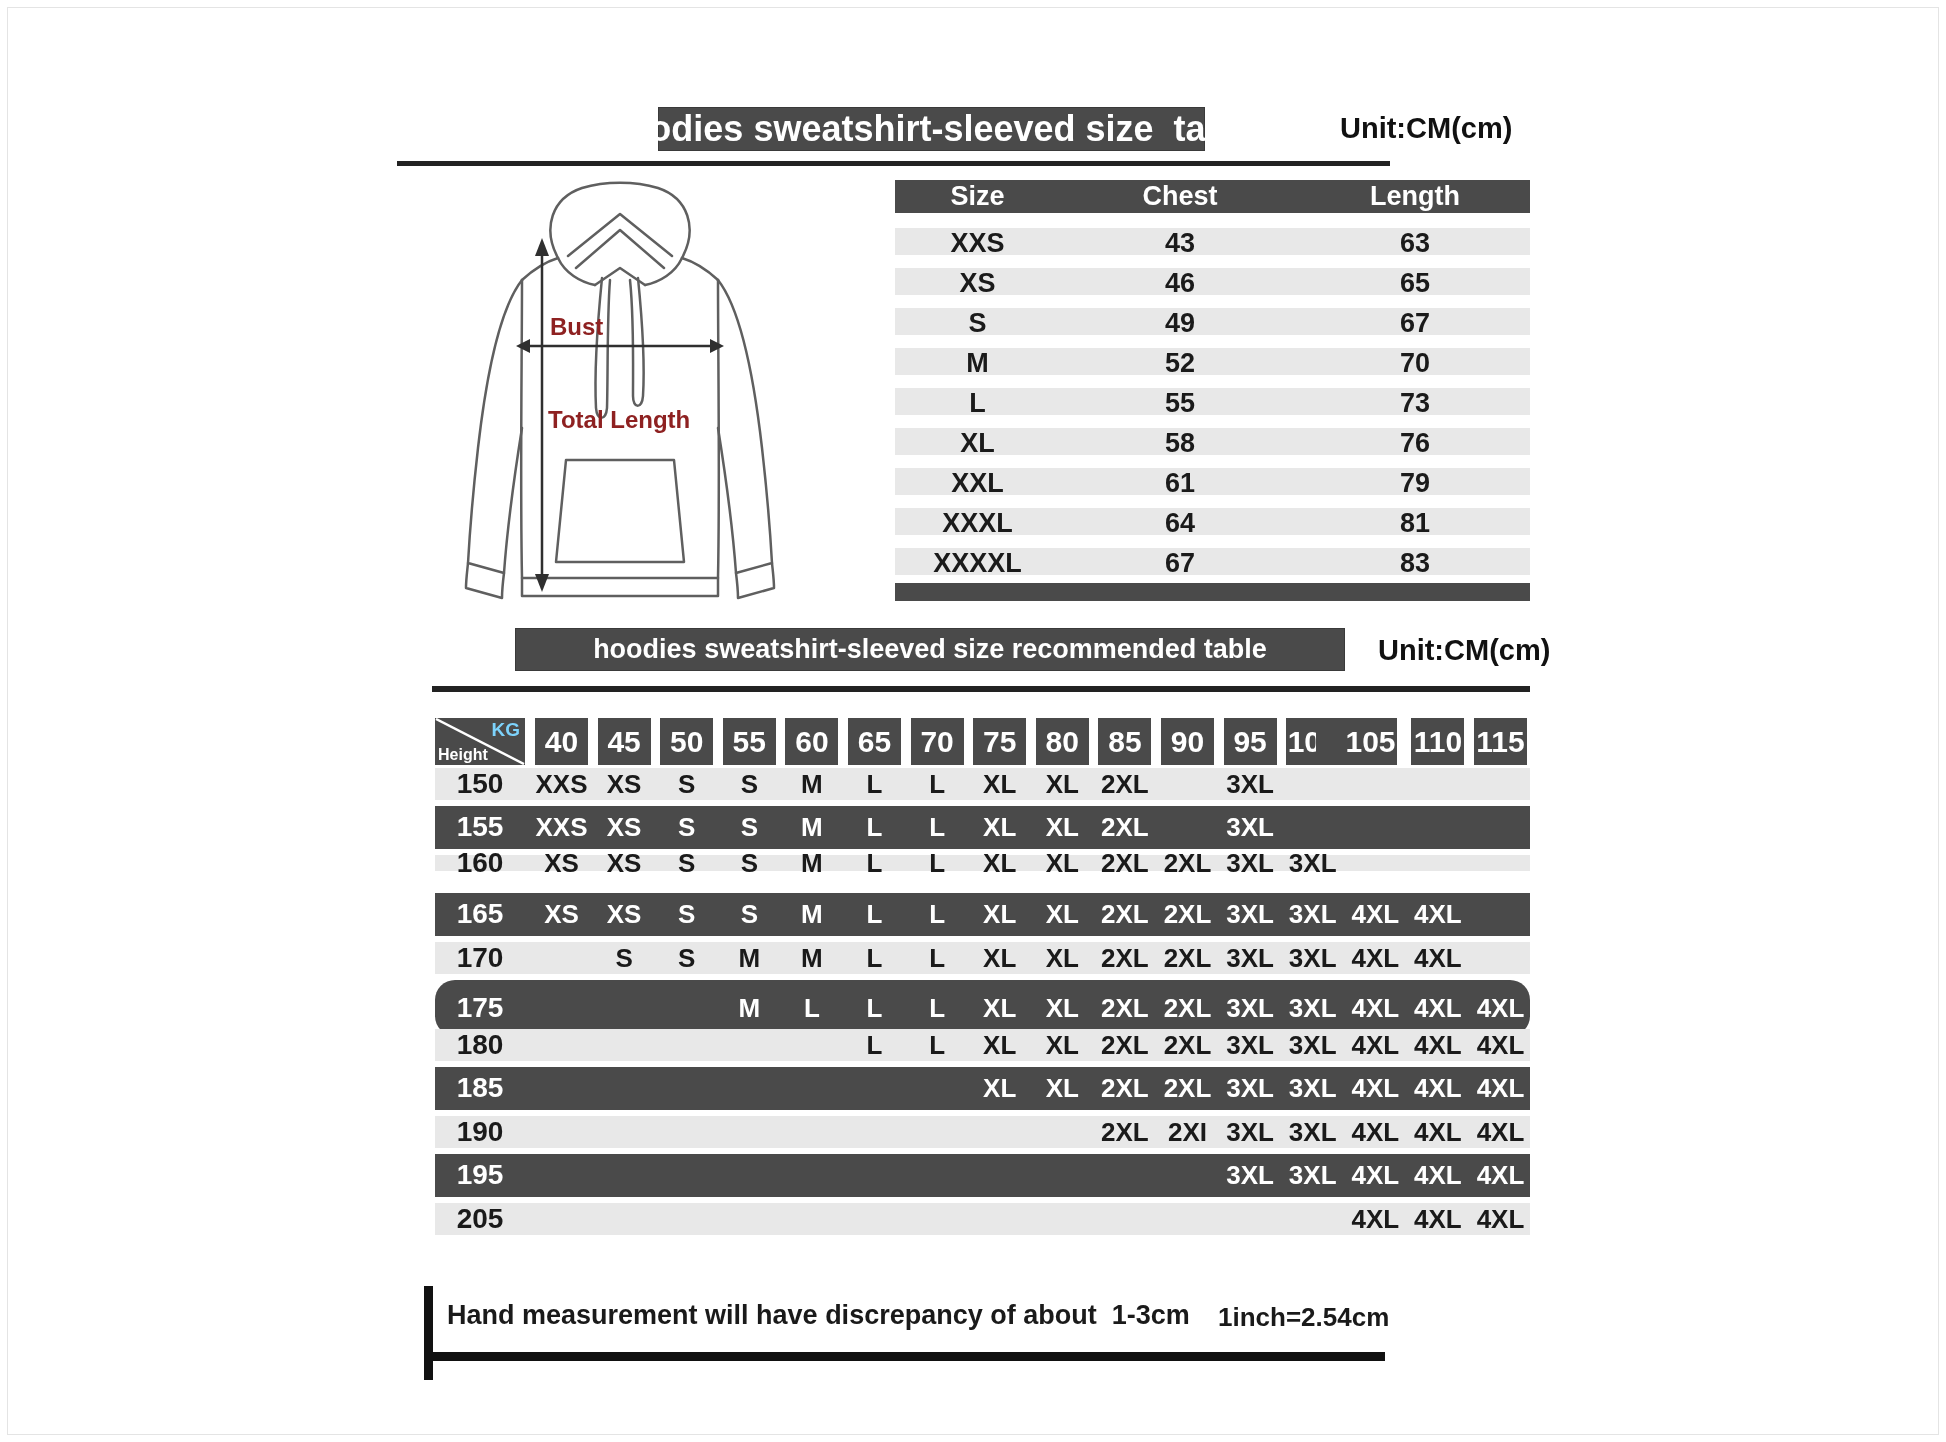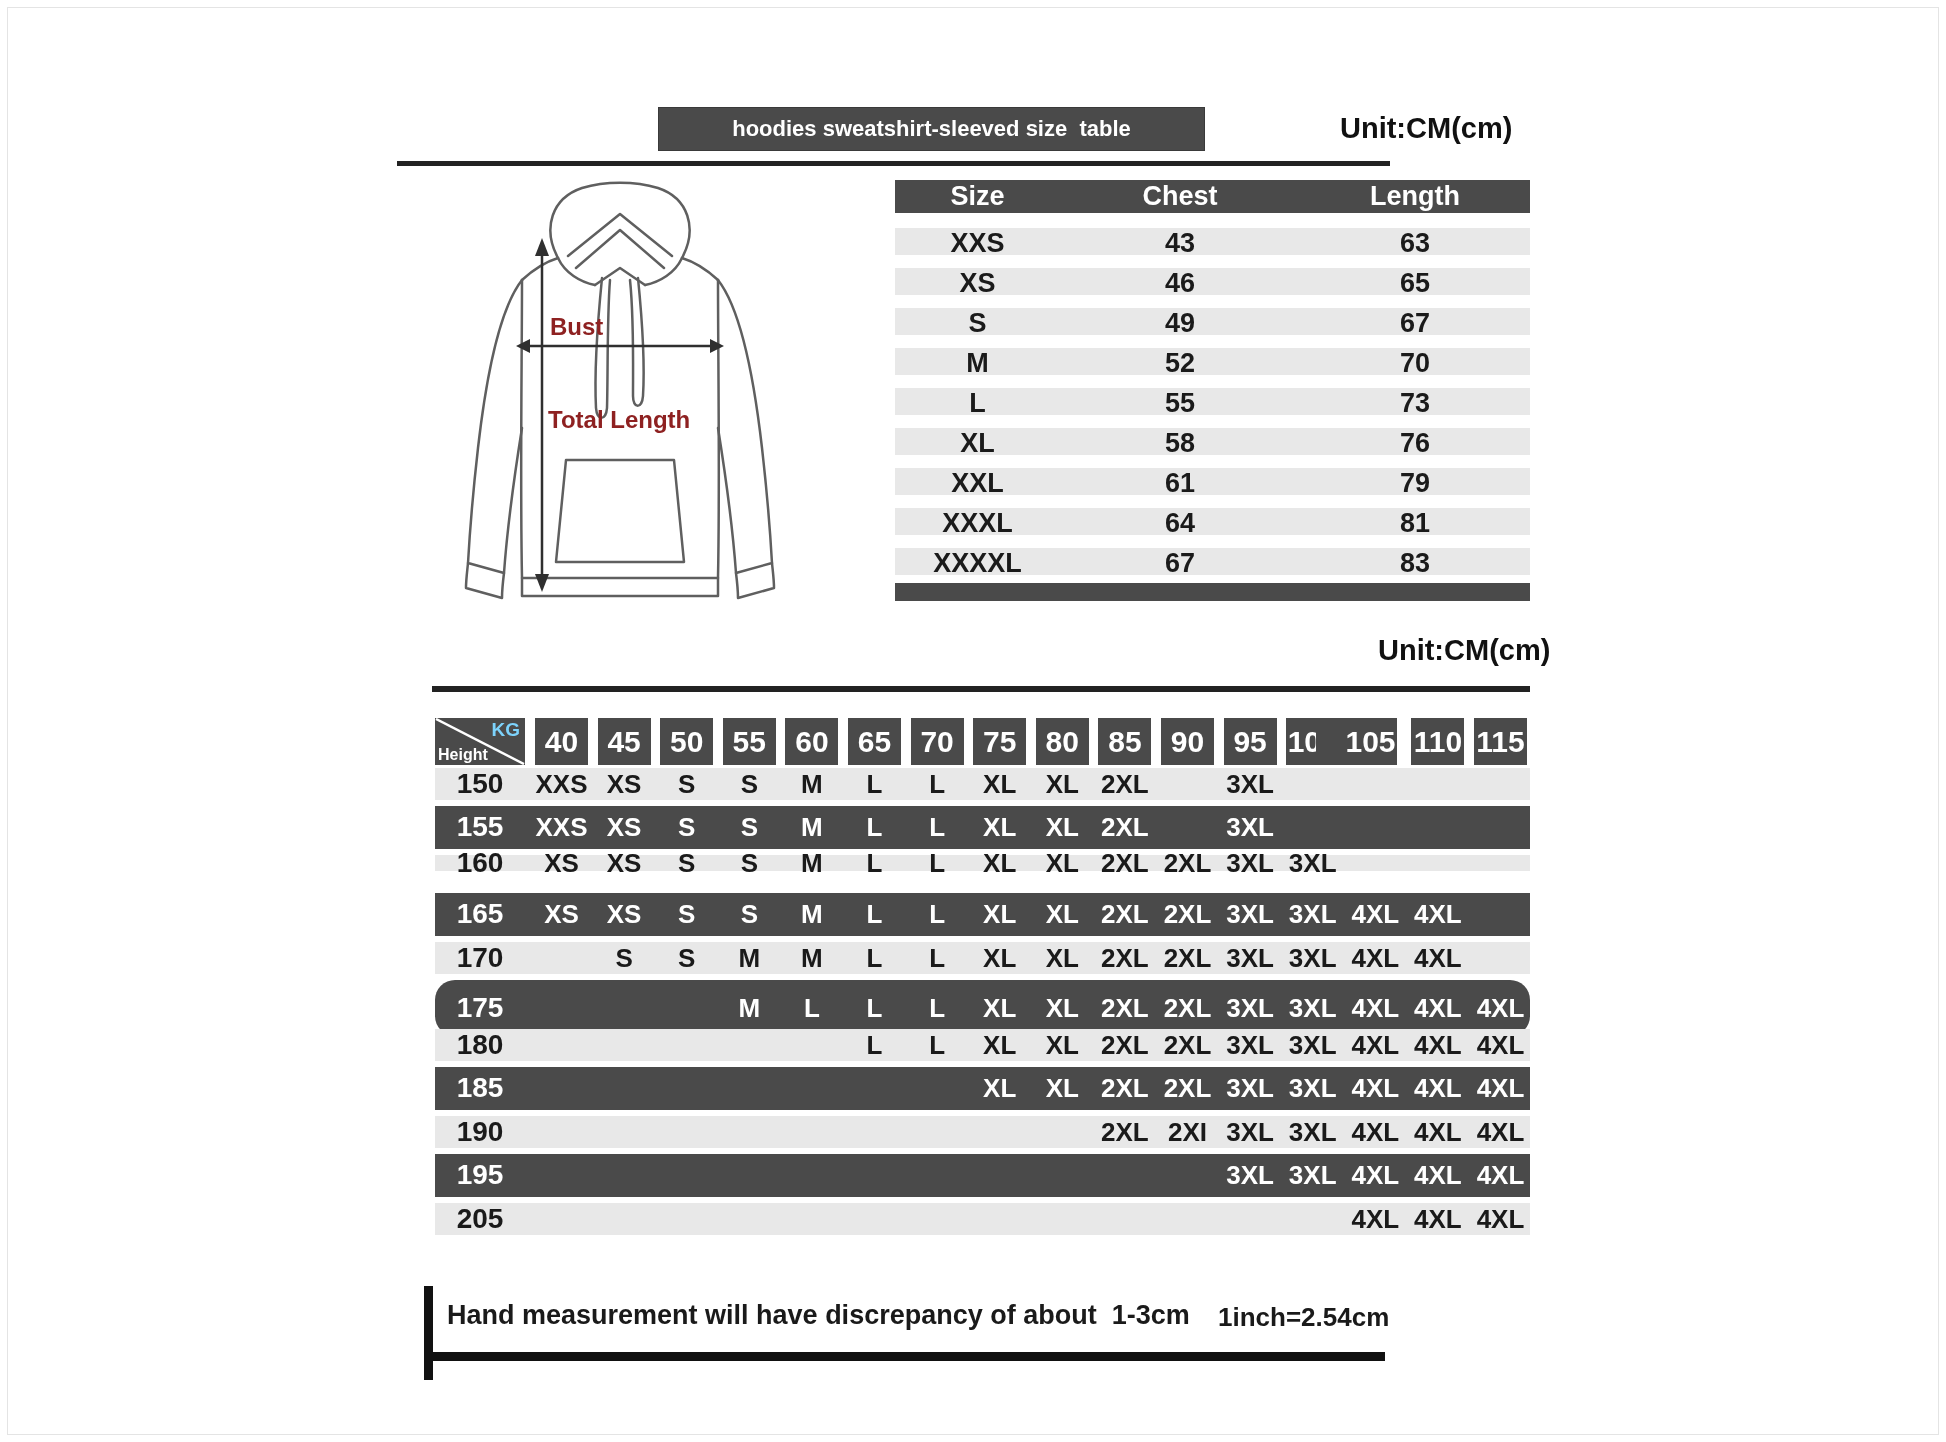--- a/index.html
+++ b/index.html
@@ -2,21 +2,21 @@
 <html><head>
 <meta charset="utf-8">
 <style>
   html,body{margin:0;padding:0;background:#fff;}
   #canvas{position:relative;width:1946px;height:1442px;background:#ffffff;overflow:hidden;
           font-family:"Liberation Sans",sans-serif;font-weight:bold;color:#1a1a1a;}
   .frame{position:absolute;left:7px;top:7px;right:7px;bottom:7px;border:1px solid #e4e4e4;pointer-events:none;}
   .tbar{position:absolute;background:#4a4a4a;color:#ffffff;display:flex;align-items:center;justify-content:center;
         border:1px solid #3a3a3a;}
   .tbar span{white-space:pre;}
-  #titlebar1{left:658px;top:107px;width:545px;height:42px;font-size:22px;}
+  #titlebar1{left:658px;top:107px;width:545px;height:42px;font-size:36px;}
   #titlebar2{left:515px;top:628px;width:828px;height:41px;font-size:27px;}
   .unit{position:absolute;font-size:29px;color:#111;white-space:pre;}
   #unit1{left:1340px;top:112px;}
   #unit2{left:1378px;top:634px;}
   .rule{position:absolute;background:#222;}
   #rule1{left:397px;top:161px;width:993px;height:5px;}
   #rule2{left:432px;top:686px;width:1098px;height:6px;}
 
   
   #hoodie{position:absolute;left:430px;top:178px;width:380px;height:440px;}
@@ -153,20 +153,23 @@
         </div>
         <div class="strow" style="top: 368px;">
           <span>XXXXL</span>
           <span>67</span>
           <span>83</span>
         </div>
       </div>
     <div class="stfoot"></div>
   </div>
 
+  <div class="tbar" id="titlebar2">
+    <span>hoodies sweatshirt-sleeved size recommended table</span>
+  </div>
   <div class="unit" id="unit2">Unit:CM(cm)</div>
   <div class="rule" id="rule2"></div>
 
   <div id="matrix">
     <div class="corner">
       <svg width="90" height="47">
         <line x1="1" y1="1" x2="89" y2="46" stroke="#ffffff" stroke-width="2.5"></line>
       </svg>
       <span class="kg">KG</span>
       <span class="hgt">Height</span>

